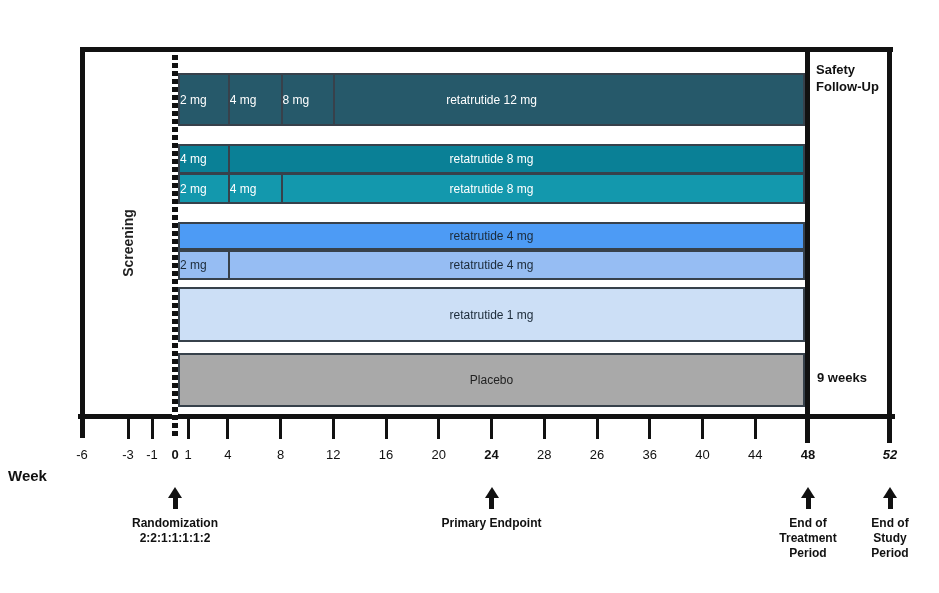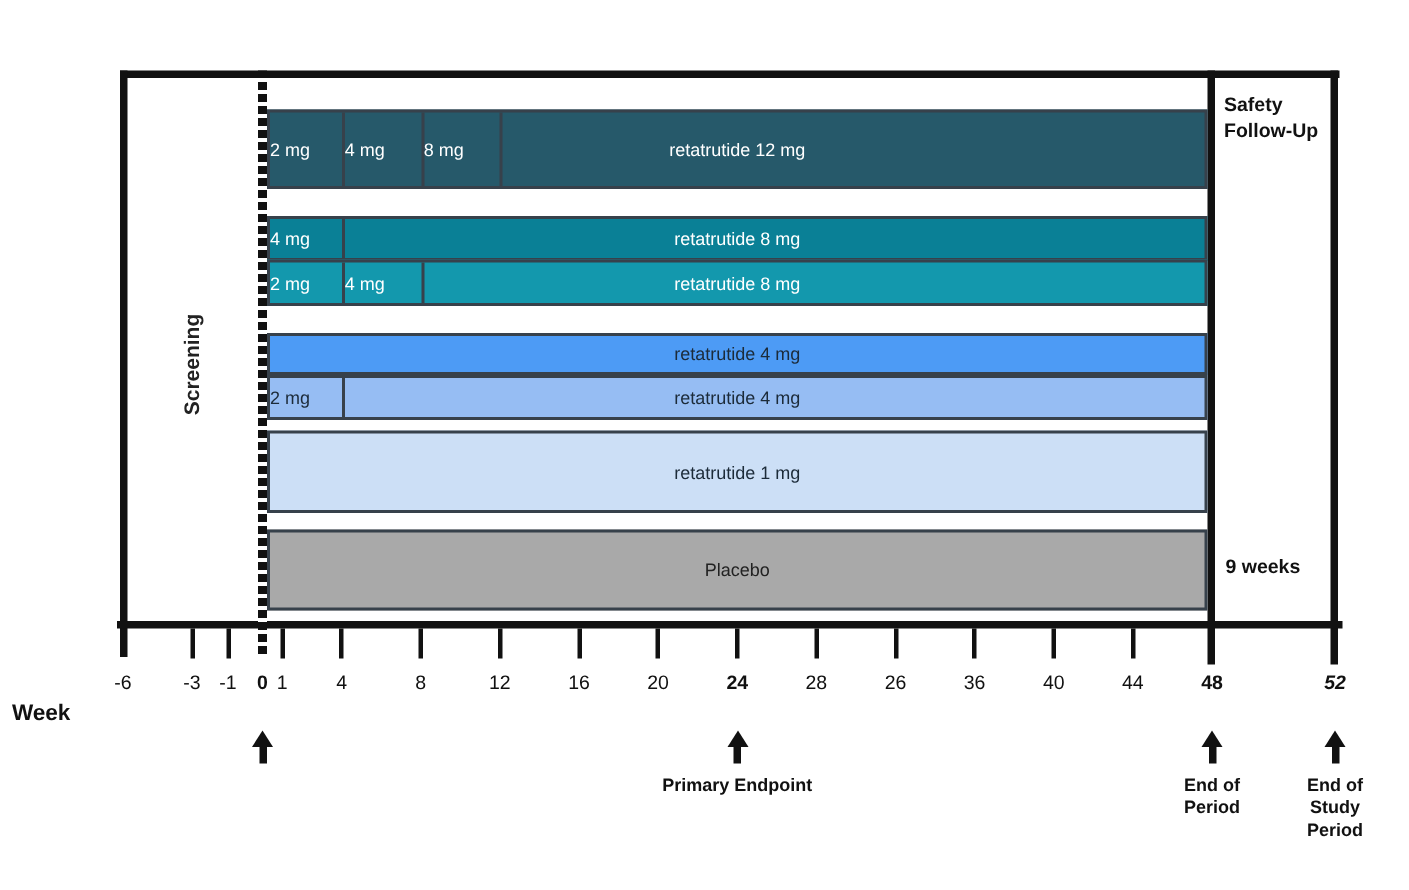--- a/index.html
+++ b/index.html
@@ -149,30 +149,33 @@
       <div class="tick-label" style="left: 702.5px;">40</div>
       <div class="tick" style="left: 753.75px;"></div>
       <div class="tick-label" style="left: 755.25px;">44</div>
       <div class="tick-label bold" style="left: 808px;">48</div>
       <div class="tick-label bold" style="left: 890px; font-style: italic;">52</div>
     </div>
   <div id="annotations-layer">
       <div class="arrow-head" style="left: 168px; top: 487px;"></div>
       <div class="arrow-stem" style="left: 172.5px; top: 498px;"></div>
       <div class="annotation-text" style="left: 175px; top: 516px;">
+        <div>Randomization</div>
+        <div>2:2:1:1:1:1:2</div>
       </div>
       <div class="arrow-head" style="left: 484.5px; top: 487px;"></div>
       <div class="arrow-stem" style="left: 489px; top: 498px;"></div>
       <div class="annotation-text" style="left: 491.5px; top: 516px;">
         <div>Primary Endpoint</div>
       </div>
       <div class="arrow-head" style="left: 801px; top: 487px;"></div>
       <div class="arrow-stem" style="left: 805.5px; top: 498px;"></div>
       <div class="annotation-text" style="left: 808px; top: 516px;">
         <div>End of</div>
+        <div>Treatment</div>
         <div>Period</div>
       </div>
       <div class="arrow-head" style="left: 883px; top: 487px;"></div>
       <div class="arrow-stem" style="left: 887.5px; top: 498px;"></div>
       <div class="annotation-text" style="left: 890px; top: 516px;">
         <div>End of</div>
         <div>Study</div>
         <div>Period</div>
       </div>
     </div>

